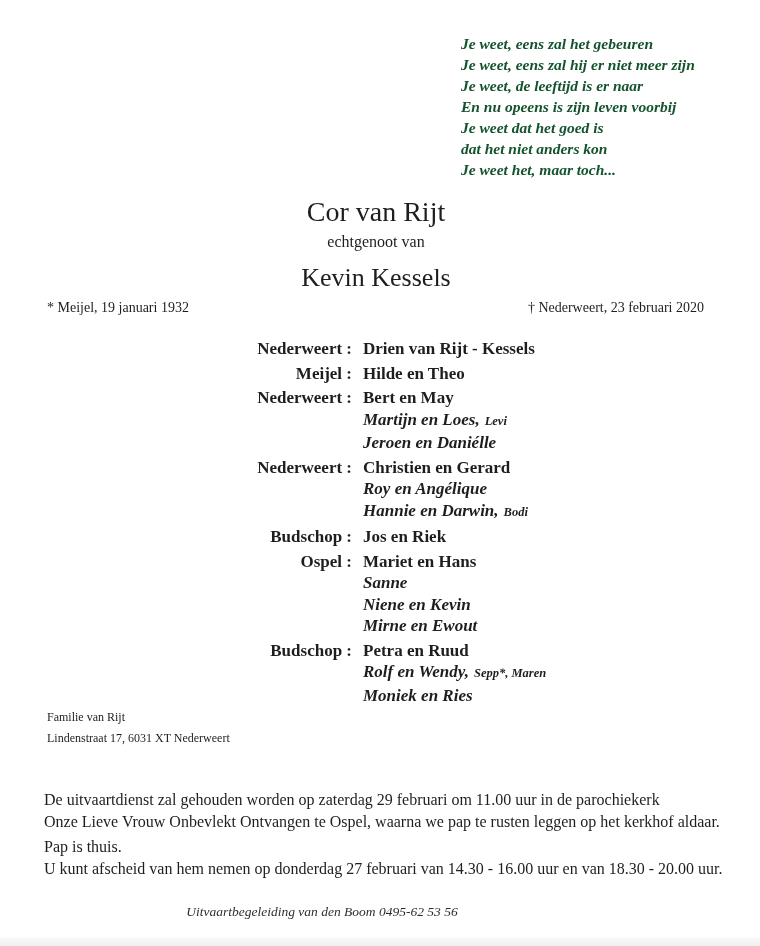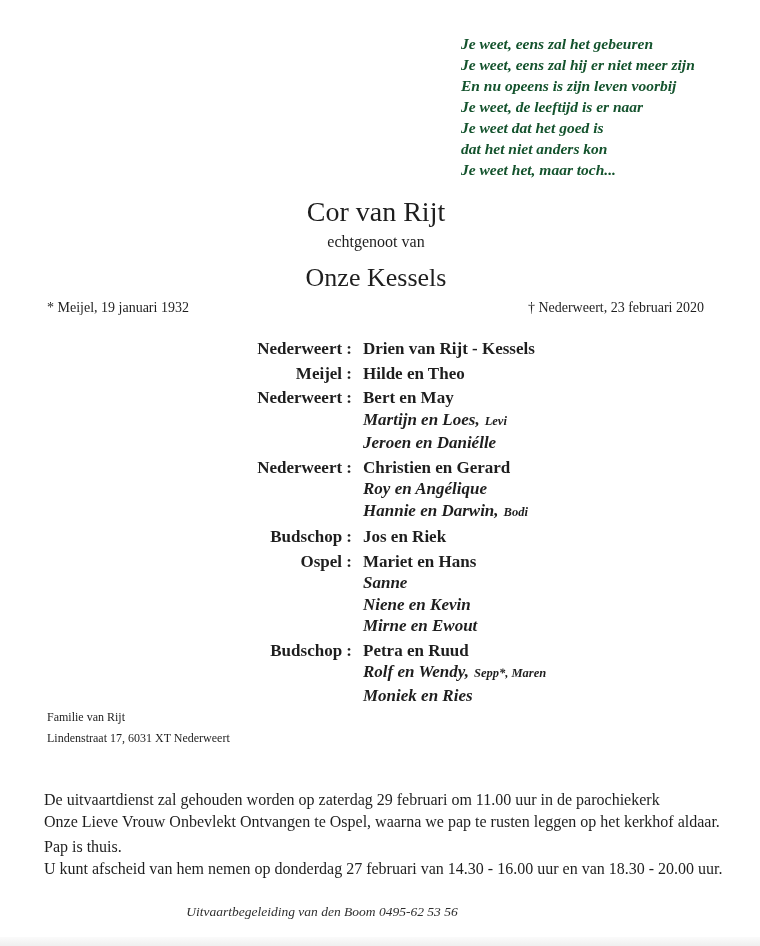--- a/index.html
+++ b/index.html
@@ -111,31 +111,31 @@
   }
 </style>
 </head>
 <body>
 
 <div class="card">
 
   <div class="poem">
     <div>Je weet, eens zal het gebeuren</div>
     <div>Je weet, eens zal hij er niet meer zijn</div>
+    <div>Je weet, de leeftijd is er naar</div>
     <div>En nu opeens is zijn leven voorbij</div>
-    <div>Je weet, de leeftijd is er naar</div>
     <div>Je weet dat het goed is</div>
     <div>dat het niet anders kon</div>
     <div>Je weet het, maar toch...</div>
   </div>
 
   <div class="title-block">
     <div class="deceased-name">Cor van Rijt</div>
     <div class="relation">echtgenoot van</div>
-    <div class="spouse-name">Onze Kessels</div>
+    <div class="spouse-name">Kevin Kessels</div>
   </div>
 
   <div class="dates">
     <span>* Meijel, 19 januari 1932</span>
     <span>† Nederweert, 23 februari 2020</span>
   </div>
 
   <div class="family">
     <div class="frow">
       <span class="place">Nederweert :</span>

